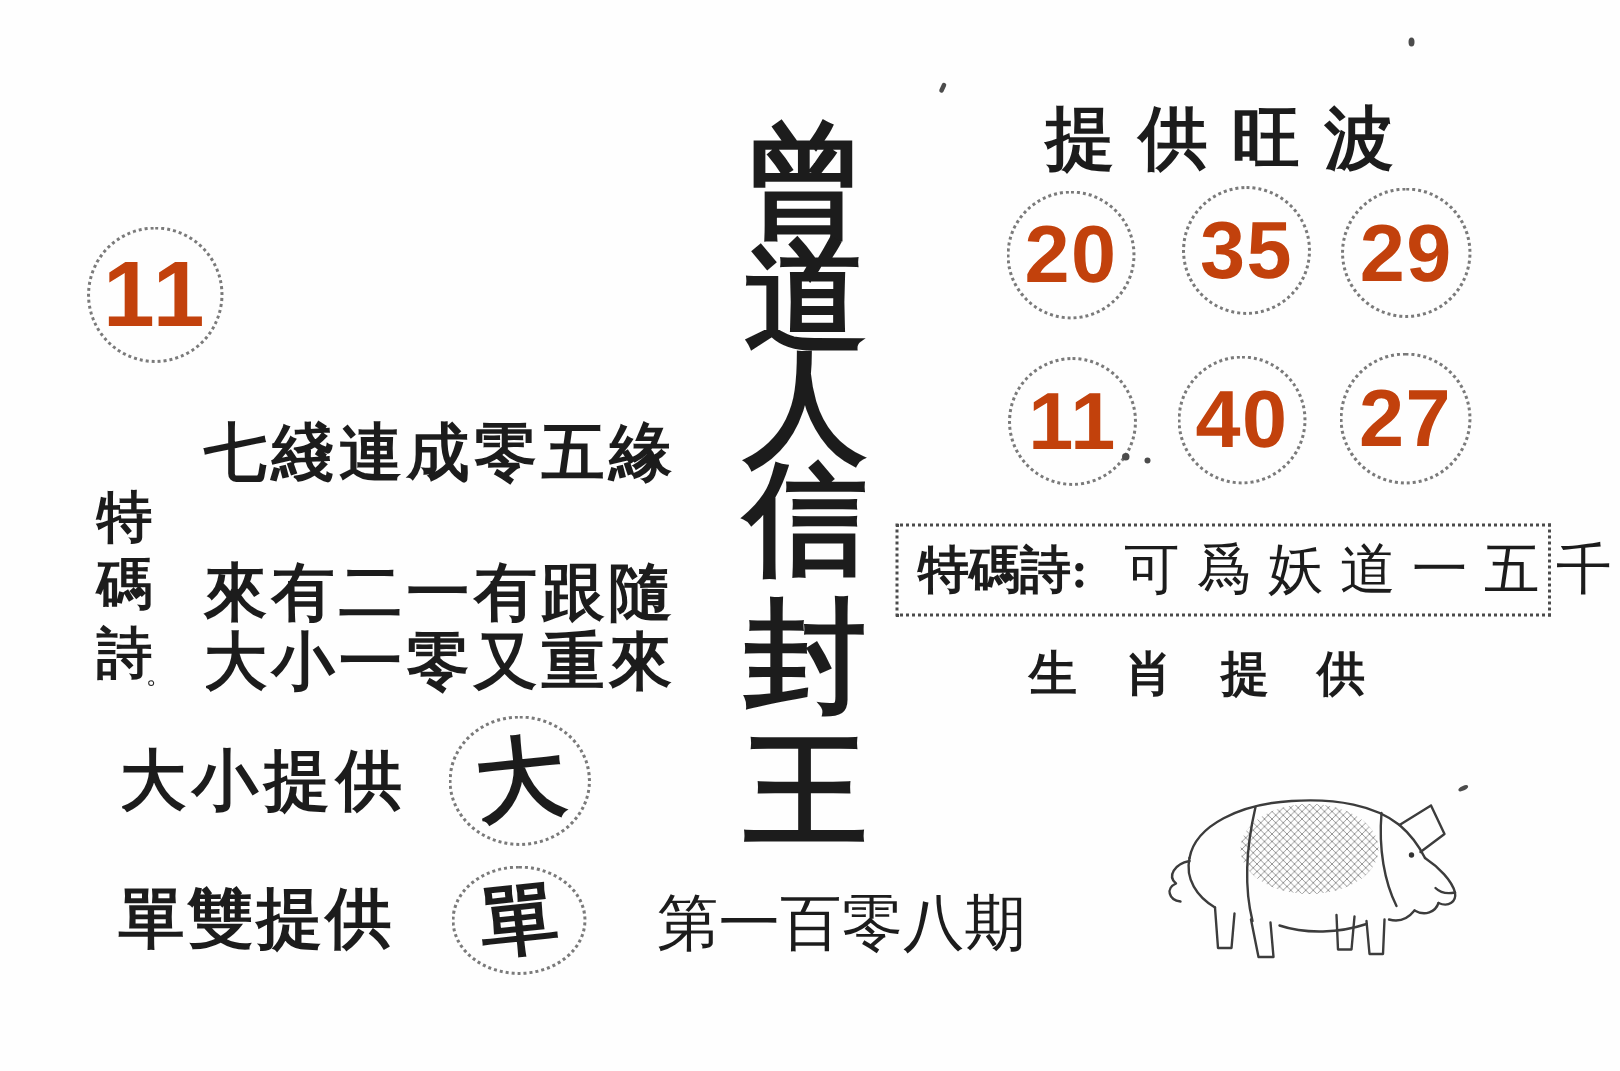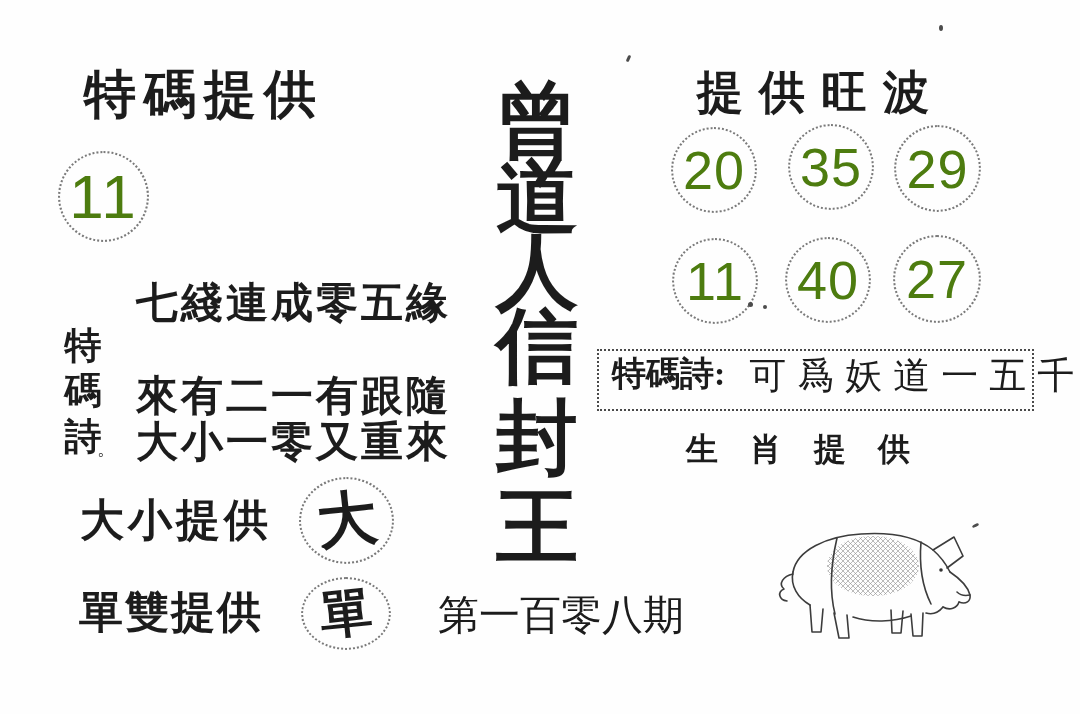--- a/index.html
+++ b/index.html
@@ -10,21 +10,21 @@
   }
   
   .tl-title{
     position:absolute;left:84px;top:60px;
     font-size:52px;font-weight:700;letter-spacing:8px;white-space:nowrap;
   }
   .circle{
     position:absolute;border:2px dotted #7a7a7a;border-radius:50%;
     display:flex;align-items:center;justify-content:center;box-sizing:border-box;
   }
-  .num{font-family:"Liberation Sans","DejaVu Sans",sans-serif;font-weight:400;color:#4d7c0f;}
+  .num{font-family:"Liberation Sans","DejaVu Sans",sans-serif;font-weight:700;color:#c2410c;}
   .num-big{font-size:62px;letter-spacing:2px;}
   .num-mid{font-size:54px;letter-spacing:1px;}
   
   .m-char{
     position:absolute;left:487px;width:100px;text-align:center;
     font-size:82px;font-weight:700;line-height:1;
   }
   
   .tr-title{
     position:absolute;left:697px;top:62px;
@@ -37,21 +37,21 @@
   }
   .poem-label-suffix{position:absolute;left:97px;top:437px;font-size:18px;}
   .poem-line{
     position:absolute;left:136px;font-size:42px;font-weight:700;
     letter-spacing:3px;white-space:nowrap;line-height:1;
   }
   
   .code-box{
     position:absolute;left:597px;top:349px;width:437px;height:62px;
     border:2px dotted #4a4a4a;box-sizing:border-box;
-    display:flex;align-items:flex-start;white-space:nowrap;font-family:Liberation Serif, serif;
+    display:flex;align-items:center;white-space:nowrap;font-family:Liberation Serif, serif;
   }
   .code-box-label{margin-left:13px;font-size:34px;font-weight:700;}
   .code-box-text{margin-left:24px;font-size:37px;font-weight:400;letter-spacing:11px;}
   
   .zodiac-title{
     position:absolute;left:686px;top:428px;
     font-size:32px;font-weight:700;letter-spacing:32px;white-space:nowrap;
   }
   .pig{position:absolute;left:773px;top:526px;width:207px;height:124px;}
   
@@ -76,21 +76,20 @@
   .sp2{left:763px;top:305px;width:4px;height:4px;}
   .sp3{left:939px;top:25px;width:4px;height:6px;}
   .sp4{left:627px;top:55px;width:3px;height:7px;transform:rotate(25deg);border-radius:2px;}
   .sp5{left:972px;top:524px;width:7px;height:3px;transform:rotate(-25deg);}
 </style>
 </head>
 <body>
 
 <div class="sheet">
 
-  <div class="tl-title">特碼提供</div>
   <div class="circle" style="left:58px;top:151px;width:91px;height:91px">
     <span class="num num-big">11</span>
   </div>
 
   <div>
     <span class="m-char" style="top:80px">曾</span>
     <span class="m-char" style="top:157px">道</span>
     <span class="m-char" style="top:232px">人</span>
     <span class="m-char" style="top:306px">信</span>
     <span class="m-char" style="top:398px">封</span>

